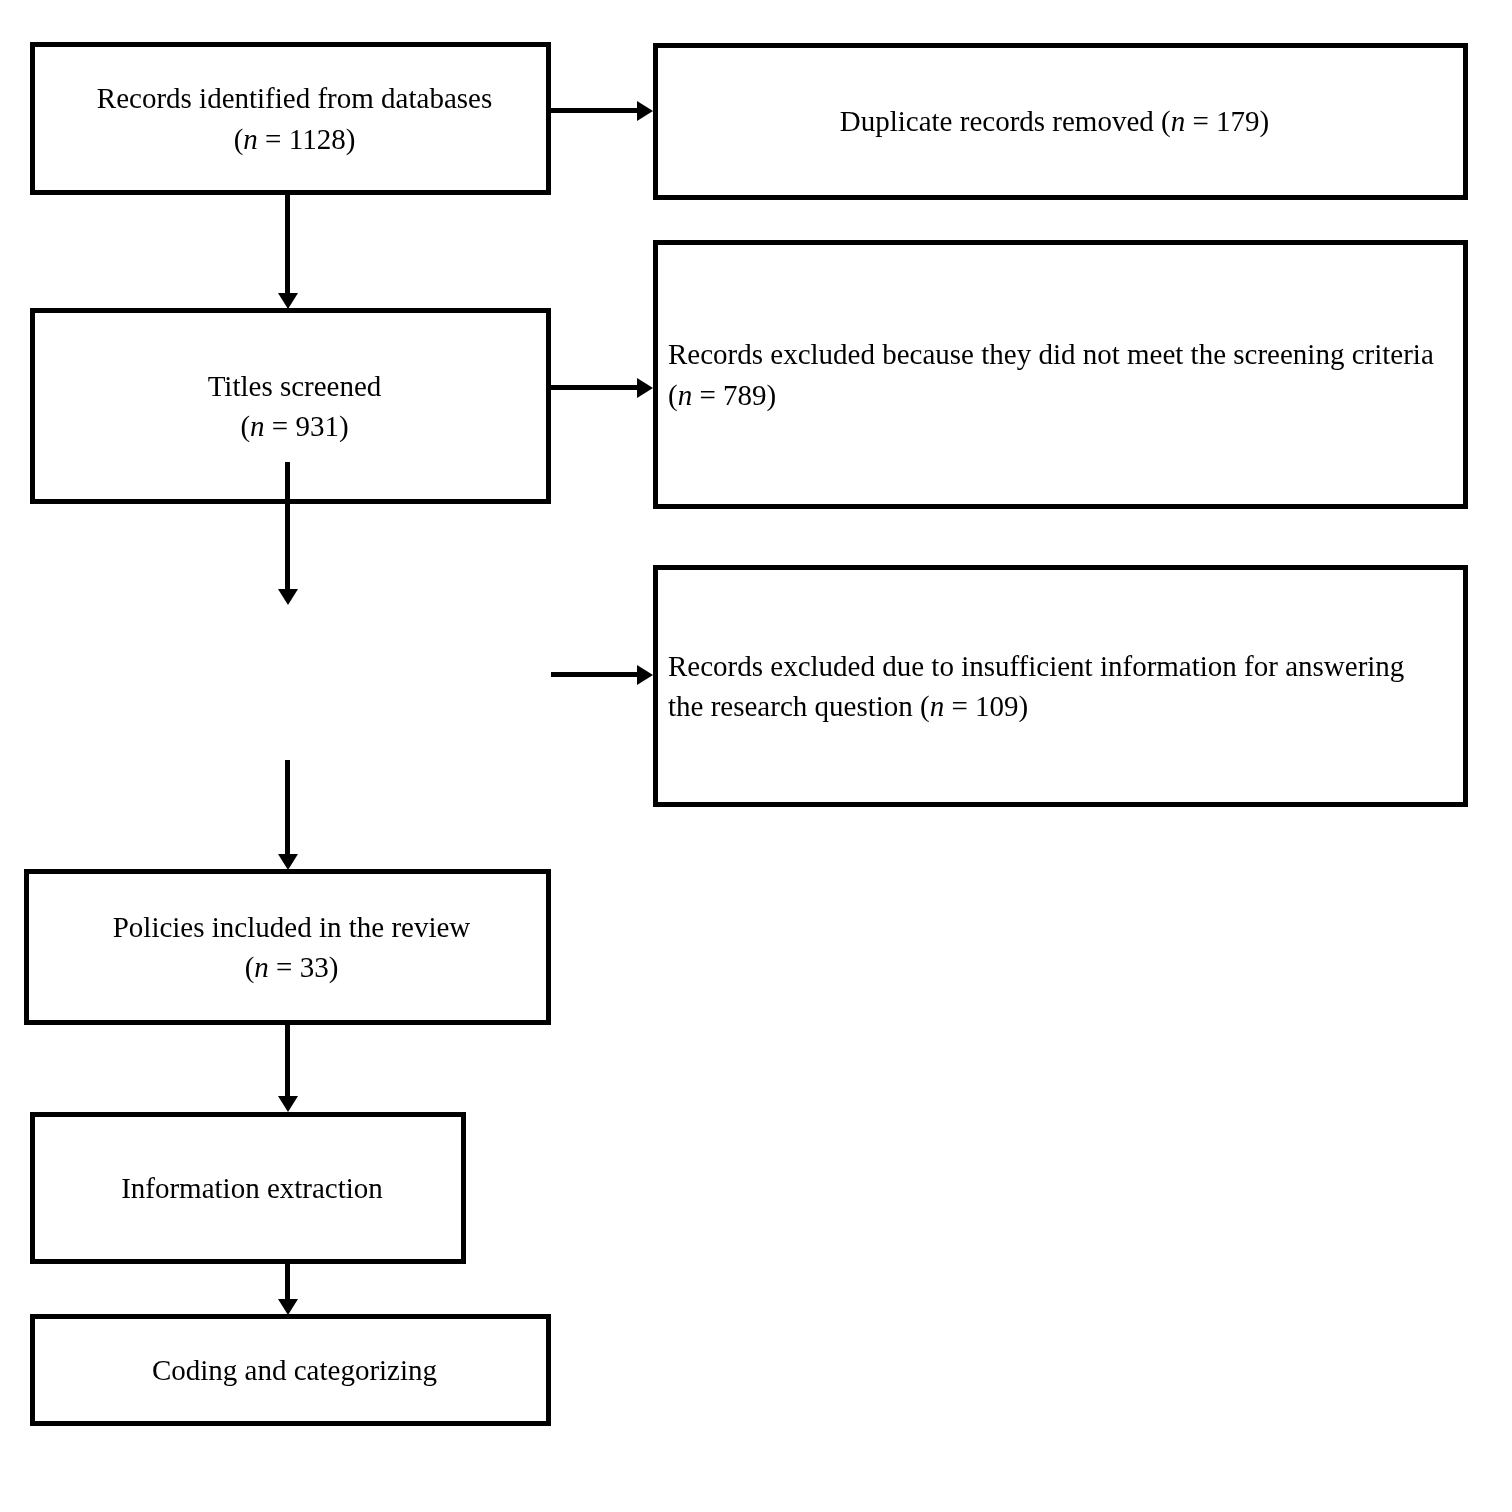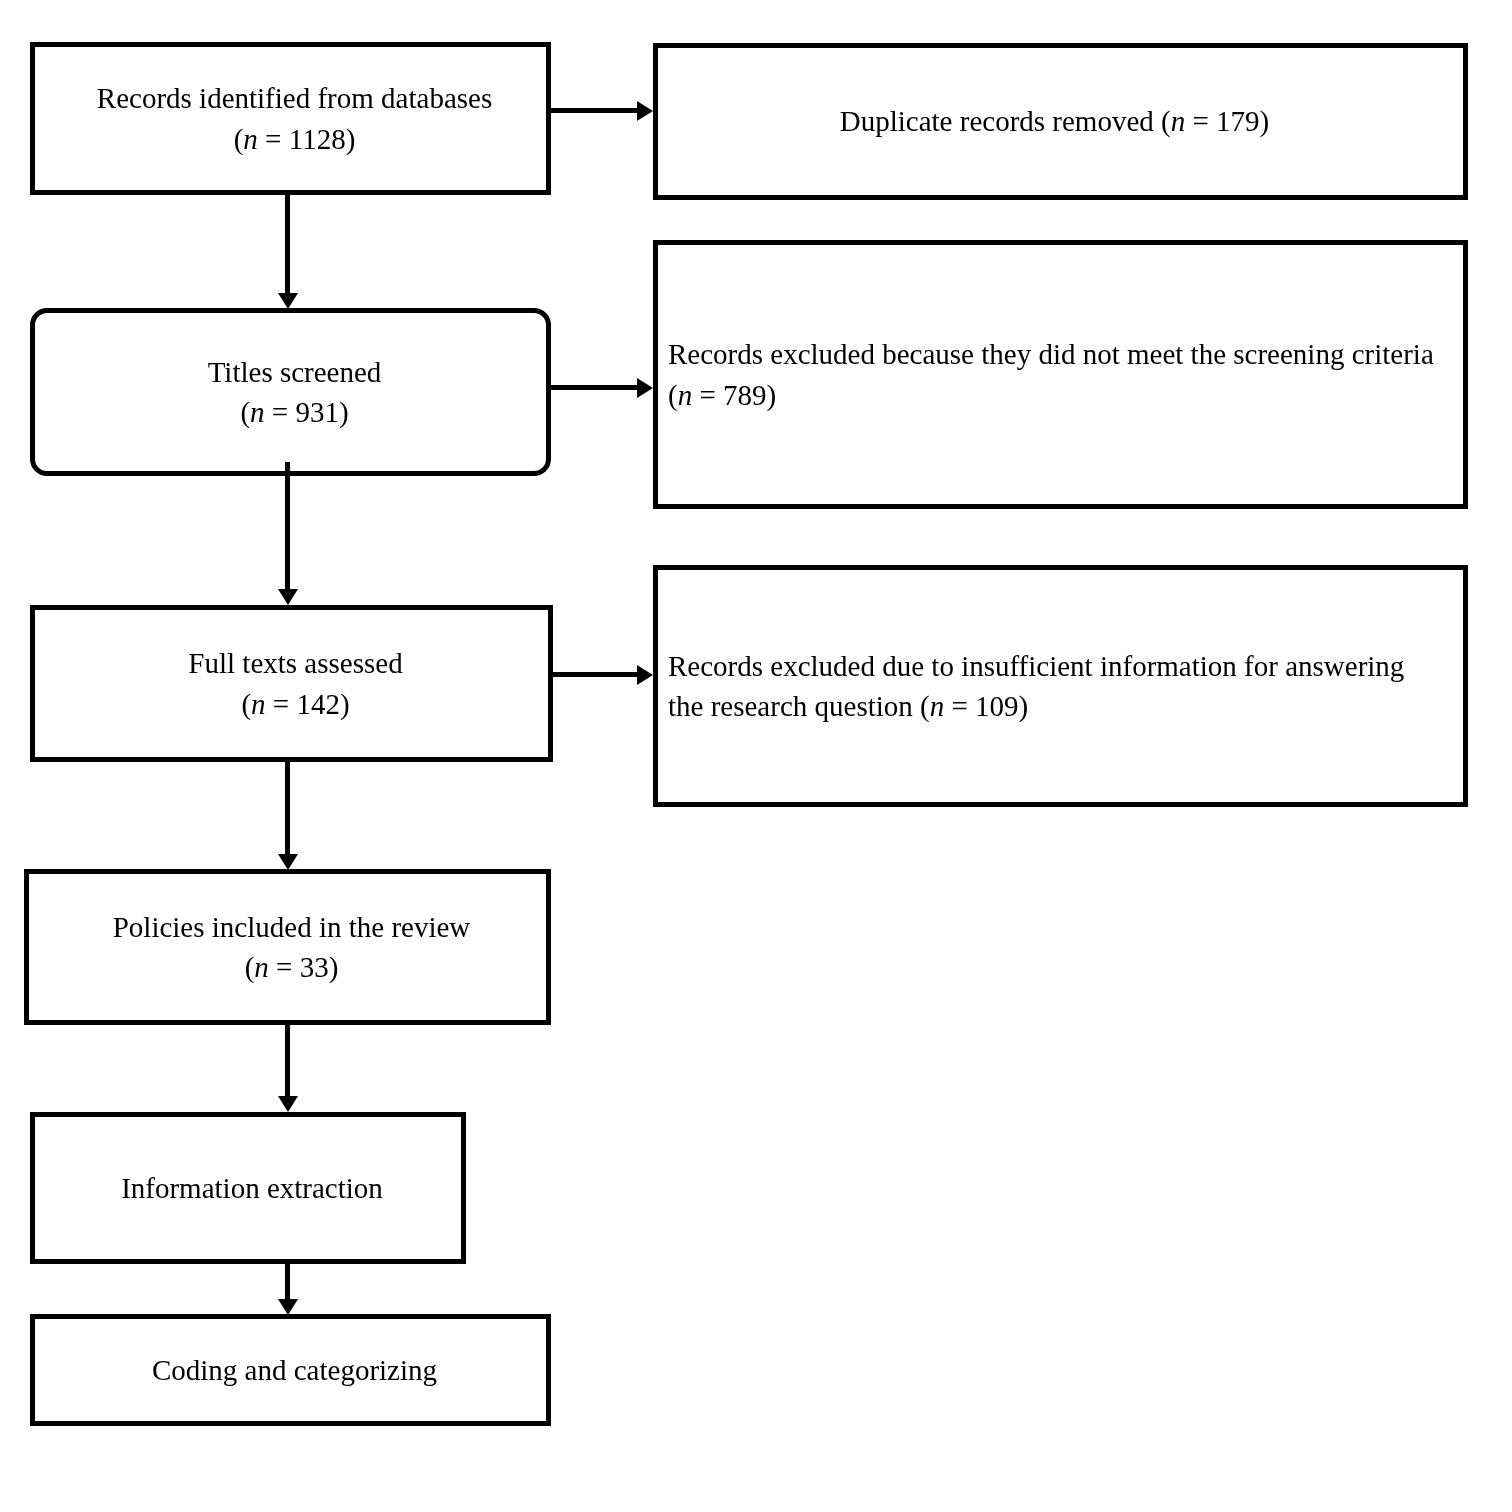--- a/index.html
+++ b/index.html
@@ -65,21 +65,21 @@
     right: -15px;
     top: 50%;
     transform: translateY(-50%);
     width: 0; height: 0;
     border-top: 10px solid transparent;
     border-bottom: 10px solid transparent;
     border-left: 16px solid #000000;
   }
   
   #box-l1 { left: 30px;  top: 42px;   width: 521px; height: 153px; }
-  #box-l2 { left: 30px;  top: 308px;  width: 521px; height: 168px; border-radius: 17px; }
+  #box-l2 { left: 30px;  top: 308px;  width: 521px; height: 196px; }
   #box-l3 { left: 30px;  top: 605px;  width: 523px; height: 157px; }
   #box-l4 { left: 24px;  top: 869px;  width: 527px; height: 156px; }
   #box-l5 { left: 30px;  top: 1112px; width: 436px; height: 152px; }
   #box-l6 { left: 30px;  top: 1314px; width: 521px; height: 112px; }
   
   #box-r1 { left: 653px; top: 43px;  width: 815px; height: 157px; }
   #box-r2 { left: 653px; top: 240px; width: 815px; height: 269px; }
   #box-r3 { left: 653px; top: 565px; width: 815px; height: 242px; }
   
   #arrow-v1 { left: 285px; top: 193px;  height: 101px; }
@@ -100,24 +100,20 @@
   <div class="box left-col" id="box-l1">
     <div>Records identified from databases</div>
     <div><span>(</span><span class="n-italic">n</span><span> = 1128)</span></div>
   </div>
 
   <div class="box left-col" id="box-l2">
     <div>Titles screened</div>
     <div><span>(</span><span class="n-italic">n</span><span> = 931)</span></div>
   </div>
 
-  <div class="box left-col" id="box-l3">
-    <div>Full texts assessed</div>
-    <div><span>(</span><span class="n-italic">n</span><span> = 142)</span></div>
-  </div>
 
   <div class="box left-col" id="box-l4">
     <div>Policies included in the review</div>
     <div><span>(</span><span class="n-italic">n</span><span> = 33)</span></div>
   </div>
 
   <div class="box left-col" id="box-l5">
     <div>Information extraction</div>
   </div>
 

